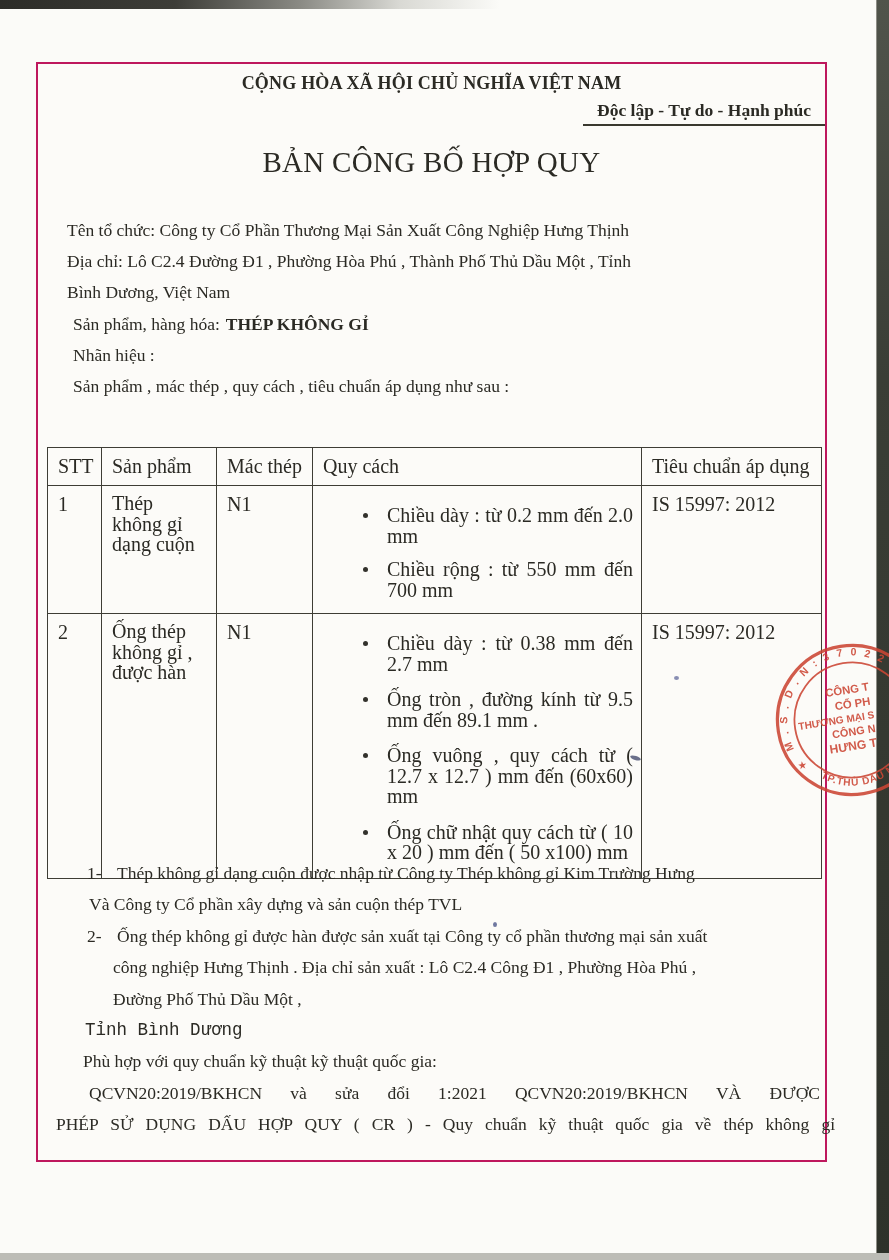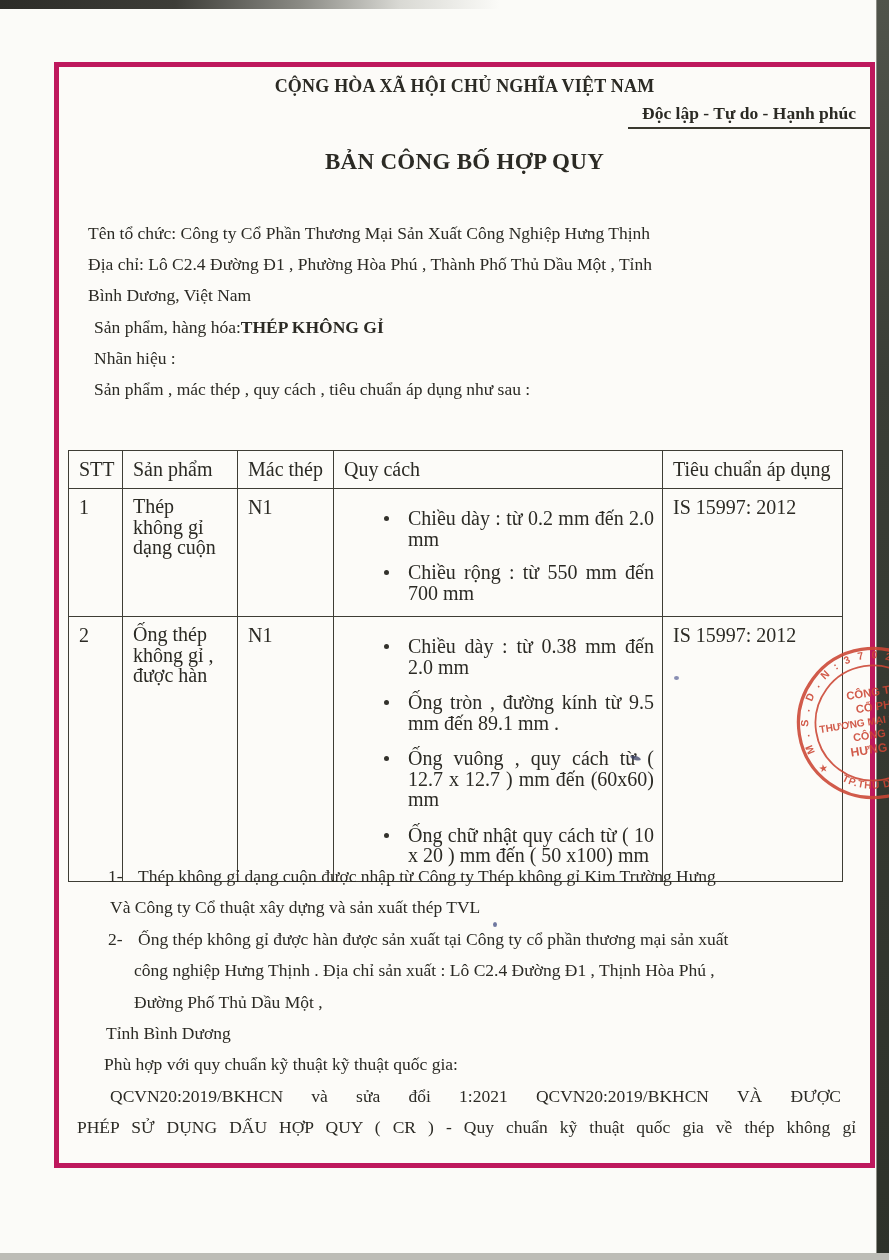--- a/index.html
+++ b/index.html
@@ -10,32 +10,32 @@
     color:#2b2a24;
   }
   
   .scan-top{position:absolute;left:0;top:0;width:500px;height:9px;
     background:linear-gradient(to right,#2c2c28 0%,#3d3d38 35%,#8a8a84 60%,#d9d9d4 80%,rgba(250,250,247,0) 100%);}
   .scan-right{position:absolute;right:0;top:0;width:12px;height:1260px;
     background:linear-gradient(to bottom,#50544b 0%,#3a3e36 30%,#33372f 70%,#2e322a 100%);
     border-left:1px solid #8d8d86;}
   .scan-bottom{position:absolute;left:0;bottom:0;width:889px;height:7px;background:#bcbcb6;}
   
-  .page{position:absolute;left:54px;top:62px;width:787px;height:1096px;
-    border:5px solid #be185d;background:#fcfbf8;padding-left:24px;}
+  .page{position:absolute;left:36px;top:62px;width:787px;height:1096px;
+    border:2px solid #be185d;background:#fcfbf8;}
   .center{text-align:center;}
   .hdr1{position:absolute;top:9px;left:0;width:100%;font-size:18px;font-weight:bold;letter-spacing:.2px;}
   .hdr2wrap{position:absolute;top:36px;left:0;width:100%;text-align:right;}
   .hdr2{display:inline-block;font-size:17.5px;font-weight:bold;
     border-bottom:2px solid #3a392f;padding:0 14px 3px 14px;}
-  .title{position:absolute;top:82px;left:0;width:100%;font-size:23px;font-weight:bold;letter-spacing:.3px;}
+  .title{position:absolute;top:82px;left:0;width:100%;font-size:29px;font-weight:normal;letter-spacing:.3px;}
   .docnum{position:absolute;top:123px;left:0;width:100%;font-size:17.5px;}
   .paras{position:absolute;top:151px;left:29px;width:740px;font-size:17.5px;line-height:31.2px;}
   .ind{margin-left:6px;}
-  .bold{font-weight:bold;text-align:center;}
+  .bold{font-weight:bold;margin-left:6px;text-align:center;}
   
   table.spec{position:absolute;left:9px;top:383px;width:774px;border-collapse:collapse;table-layout:fixed;
     font-size:20px;}
   table.spec td,table.spec th{border:1.5px solid #3e3d35;vertical-align:top;font-weight:normal;
     padding:7px 8px 0 10px;text-align:left;overflow:hidden;}
   th.c-stt,td.c-stt{text-align:center;padding-left:2px;padding-right:2px;}
   td.c-grade{text-align:center;}
   tr.hrow{height:38px;}
   tr.r1{height:99px;}
   tr.r2{height:236px;}
@@ -50,21 +50,21 @@
   tr.r2 ul.specs li{margin-bottom:15px;}
   ul.specs li::before{content:"";position:absolute;left:2px;top:8px;width:5px;height:5px;
     border-radius:50%;background:#33322c;}
   
   .notes{position:absolute;top:794px;left:0;width:787px;font-size:17.5px;line-height:31.4px;}
   .nl{white-space:nowrap;}
   .num{display:inline-block;width:30px;}
   .ml49{margin-left:49px;}
   .ml51{margin-left:51px;}
   .ml75{margin-left:75px;}
-  .ml47{margin-left:47px;}
+  .ml47{margin-left:47px;font-family:Liberation Mono, monospace;}
   .ml45{margin-left:45px;}
   .jline{text-align:justify;text-align-last:justify;white-space:normal;}
   .reg1{margin-left:51px;width:731px;}
   .reg2{margin-left:18px;width:779px;}
   
   .stamp{position:absolute;left:733px;top:575px;width:162px;height:162px;
     transform:rotate(-9deg);opacity:.88;}
   .stamp text{font-family:"Liberation Sans","DejaVu Sans",sans-serif;font-weight:bold;}
   
   .speck{position:absolute;border-radius:50%;}
@@ -126,40 +126,40 @@
         </ul>
       </td>
       <td class="c-std">IS 15997: 2012</td>
     </tr>
     <tr class="r2">
       <td class="c-stt">2</td>
       <td class="c-prod">Ống thép không gỉ , được hàn</td>
       <td class="c-grade">N1</td>
       <td class="c-spec">
         <ul class="specs">
-          <li>Chiều dày : từ 0.38 mm đến 2.0 mm</li>
+          <li>Chiều dày : từ 0.38 mm đến 2.7 mm</li>
           <li>Ống tròn , đường kính từ 9.5 mm đến 89.1 mm .</li>
           <li>Ống vuông , quy cách từ ( 12.7 x 12.7 ) mm đến (60x60) mm</li>
           <li>Ống chữ nhật quy cách từ ( 10 x 20 ) mm đến ( 50 x100) mm</li>
         </ul>
       </td>
       <td class="c-std">IS 15997: 2012</td>
     </tr>
   </tbody>
     </table>
 
   <div class="notes">
     <div class="nl ml49">
       <span class="num">1-</span><span>Thép không gỉ dạng cuộn được nhập từ Công ty Thép không gỉ Kim Trường Hưng</span>
     </div>
-    <div class="nl ml51">Và Công ty Cổ thuật xây dựng và sản xuất thép TVL</div>
+    <div class="nl ml51">Và Công ty Cổ phần xây dựng và sản cuộn thép TVL</div>
     <div class="nl ml49">
       <span class="num">2-</span><span>Ống thép không gỉ được hàn được sản xuất tại Công ty cổ phần thương mại sản xuất</span>
     </div>
-    <div class="nl ml75">công nghiệp Hưng Thịnh . Địa chỉ sản xuất : Lô C2.4 Đường Đ1 , Thịnh Hòa Phú ,</div>
+    <div class="nl ml75">công nghiệp Hưng Thịnh . Địa chỉ sản xuất : Lô C2.4 Công Đ1 , Phường Hòa Phú ,</div>
     <div class="nl ml75">Đường Phố Thủ Dầu Một ,</div>
     <div class="nl ml47">Tỉnh Bình Dương</div>
     <div class="nl ml45">Phù hợp với quy chuẩn kỹ thuật kỹ thuật quốc gia:</div>
     <div class="jline reg1">QCVN20:2019/BKHCN và sửa đổi 1:2021 QCVN20:2019/BKHCN VÀ ĐƯỢC</div>
     <div class="jline reg2">PHÉP SỬ DỤNG DẤU HỢP QUY ( CR ) -  Quy chuẩn kỹ thuật quốc gia về thép không gỉ</div>
   </div>
 
   <svg class="stamp" viewBox="0 0 200 200">
     <g stroke="#cc4634" fill="none">
       <circle cx="100" cy="100" r="92" stroke-width="4"></circle>

